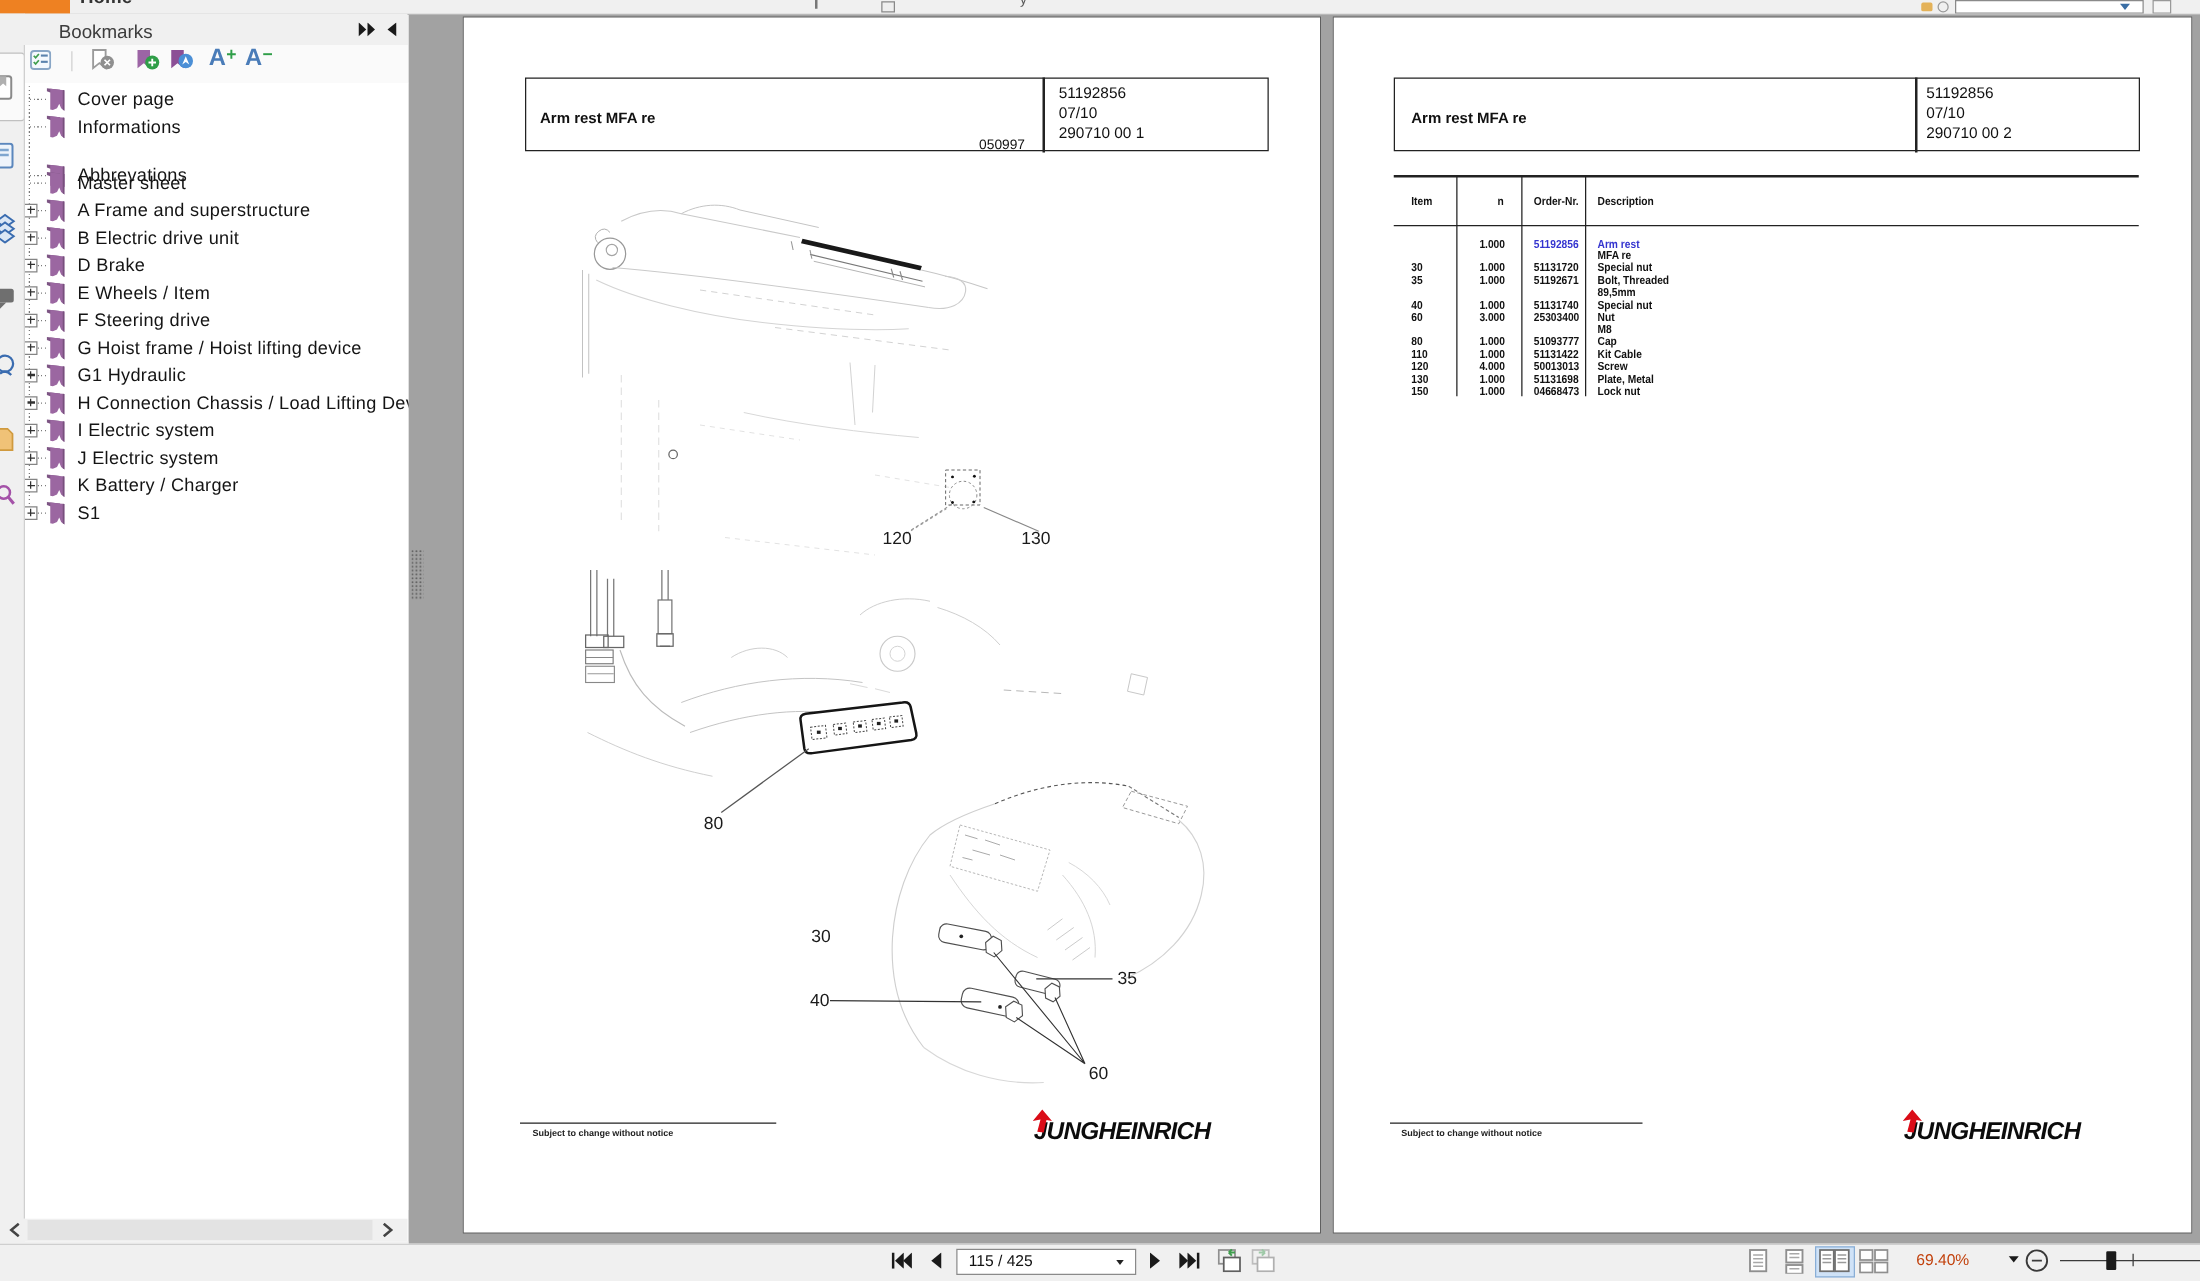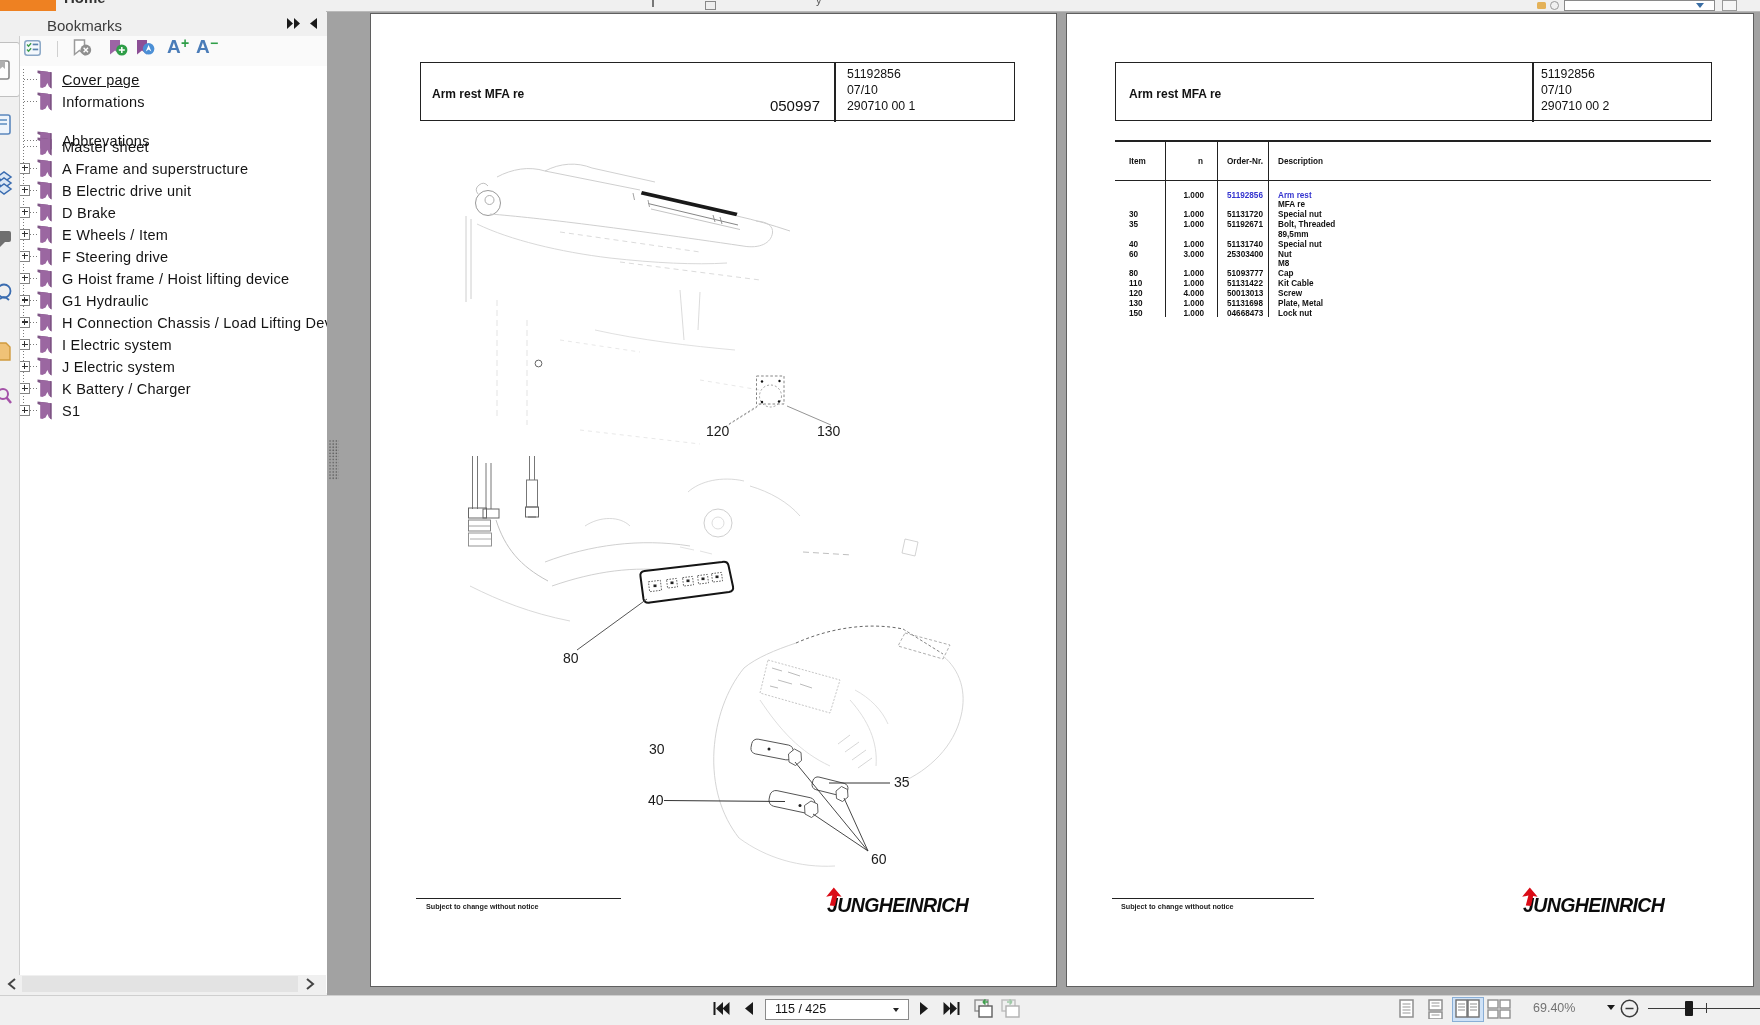--- a/index.html
+++ b/index.html
@@ -142,21 +142,21 @@
         <path d="M14.5,3.2 L14.5,19.5 L13.2,18.6 L13.2,3.0 Z" fill="#77507d"></path>
       </g>
     </defs>
         </svg>
     
     <div class="trow" style="top:3.3px">
           <div class="hdot"></div>
           <svg class="flag" width="15" height="20">
             <use href="#bmflag"></use>
           </svg>
-          <span class="tlbl" style="text-decoration:underline">Cover page</span>
+          <span class="tlbl" style="">Cover page</span>
         </div>
     
     <div class="trow" style="top:25.4px">
           <div class="hdot"></div>
           <svg class="flag" width="15" height="20">
             <use href="#bmflag"></use>
           </svg>
           <span class="tlbl">Informations</span>
         </div>
     
@@ -308,21 +308,21 @@
 <div class="abs" style="left:327px;top:12px;width:1433px;height:983px;background:#a2a2a2;overflow:hidden;">
 
   <div class="abs" style="left:43px;top:1px;width:685px;height:972px;background:#fff;border:1px solid #5f5f5f;overflow:hidden;" id="page1">
 
     <div class="abs" style="left:49px;top:48px;width:593px;height:57px;border:1.5px solid #222;"></div>
 
     <div class="abs" style="left:463px;top:48px;width:1.5px;height:60px;background:#222;"></div>
 
     <div class="abs" style="left:61px;top:73.5px;font-size:12px;font-weight:bold;color:#111;line-height:12px;">Arm rest MFA re</div>
 
-    <div class="abs" style="left:349px;top:86px;width:100px;text-align:right;font-size:15px;color:#111;line-height:11.5px;">050997</div>
+    <div class="abs" style="left:349px;top:97px;width:100px;text-align:right;font-size:11px;color:#111;line-height:11.5px;">050997</div>
 
     <div class="abs" style="left:476px;top:52px;font-size:12.3px;color:#111;line-height:16px;">51192856<br>07/10<br>290710 00 1</div>
 
     <div class="abs" style="left:45px;top:883.5px;width:205px;height:1.2px;background:#222;"></div>
 
     <div class="abs" style="left:55px;top:889px;font-size:7.2px;font-weight:bold;color:#222;line-height:8px;">Subject to change without notice</div>
 
     <div class="abs" style="left:456px;top:881px;font-size:19.5px;font-weight:bold;font-style:italic;color:#0c0c0c;letter-spacing:-0.6px;line-height:20px;">JUNGHEINRICH</div>
     <svg class="abs" style="left:452px;top:872px;" width="26" height="34" viewBox="0 0 26 34">
 
@@ -597,21 +597,21 @@
         </g>
   </svg>
 
   <svg class="abs" style="left:1487px;top:3px;" width="24" height="20" viewBox="0 0 24 20">
     <rect x="1" y="1" width="10" height="8" fill="#fff" stroke="#8f8f8f" stroke-width="1.4"></rect>
     <rect x="13" y="1" width="10" height="8" fill="#fff" stroke="#8f8f8f" stroke-width="1.4"></rect>
     <rect x="1" y="11" width="10" height="8" fill="#fff" stroke="#8f8f8f" stroke-width="1.4"></rect>
     <rect x="13" y="11" width="10" height="8" fill="#fff" stroke="#8f8f8f" stroke-width="1.4"></rect>
   </svg>
 
-  <div class="abs" style="left:1533px;top:5px;font-size:12.5px;color:#737373;">69.40%</div>
+  <div class="abs" style="left:1533px;top:5px;font-size:12.5px;color:#c2410c;">69.40%</div>
 
   <div class="abs" style="left:1607px;top:9px;width:0;height:0;border-left:4.5px solid transparent;border-right:4.5px solid transparent;border-top:5.5px solid #1a1a1a;"></div>
 
   <svg class="abs" style="left:1620px;top:3px;" width="19" height="19" viewBox="0 0 19 19">
     <circle cx="9.5" cy="9.5" r="8.2" fill="none" stroke="#3a3a3a" stroke-width="1.5"></circle>
     <line x1="5.5" y1="9.5" x2="13.5" y2="9.5" stroke="#3a3a3a" stroke-width="1.5"></line>
   </svg>
 
   <div class="abs" style="left:1648px;top:11.5px;width:112px;height:1.6px;background:#3a3a3a;"></div>
 

